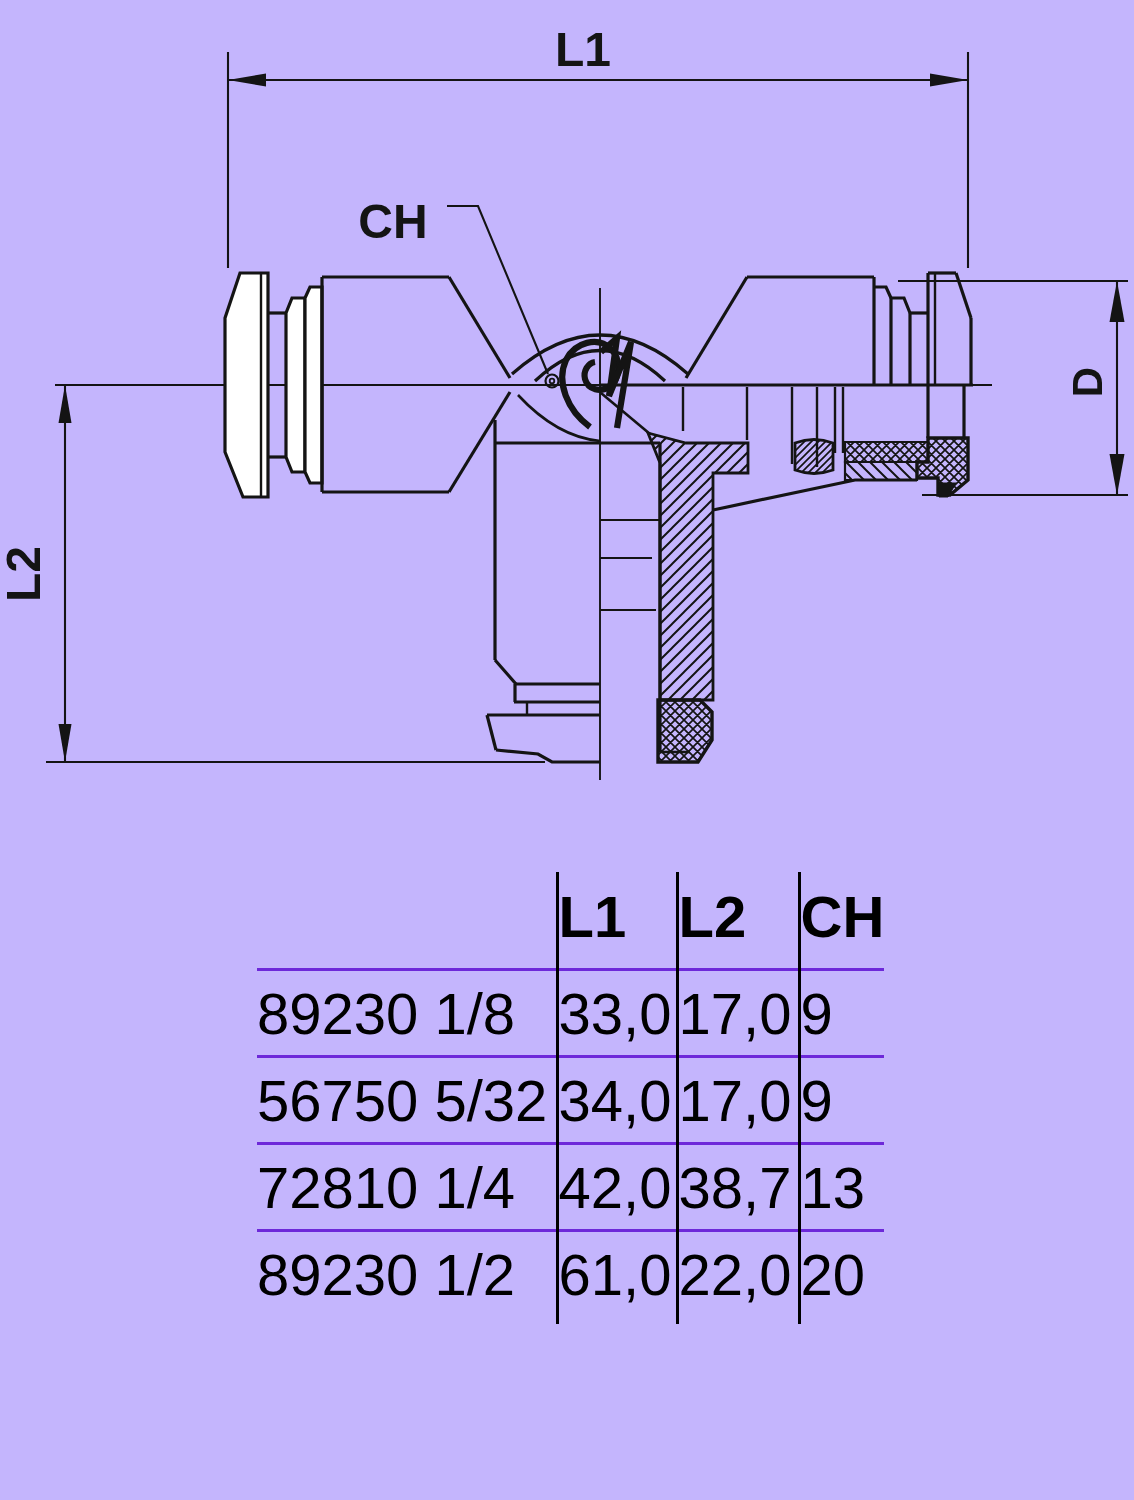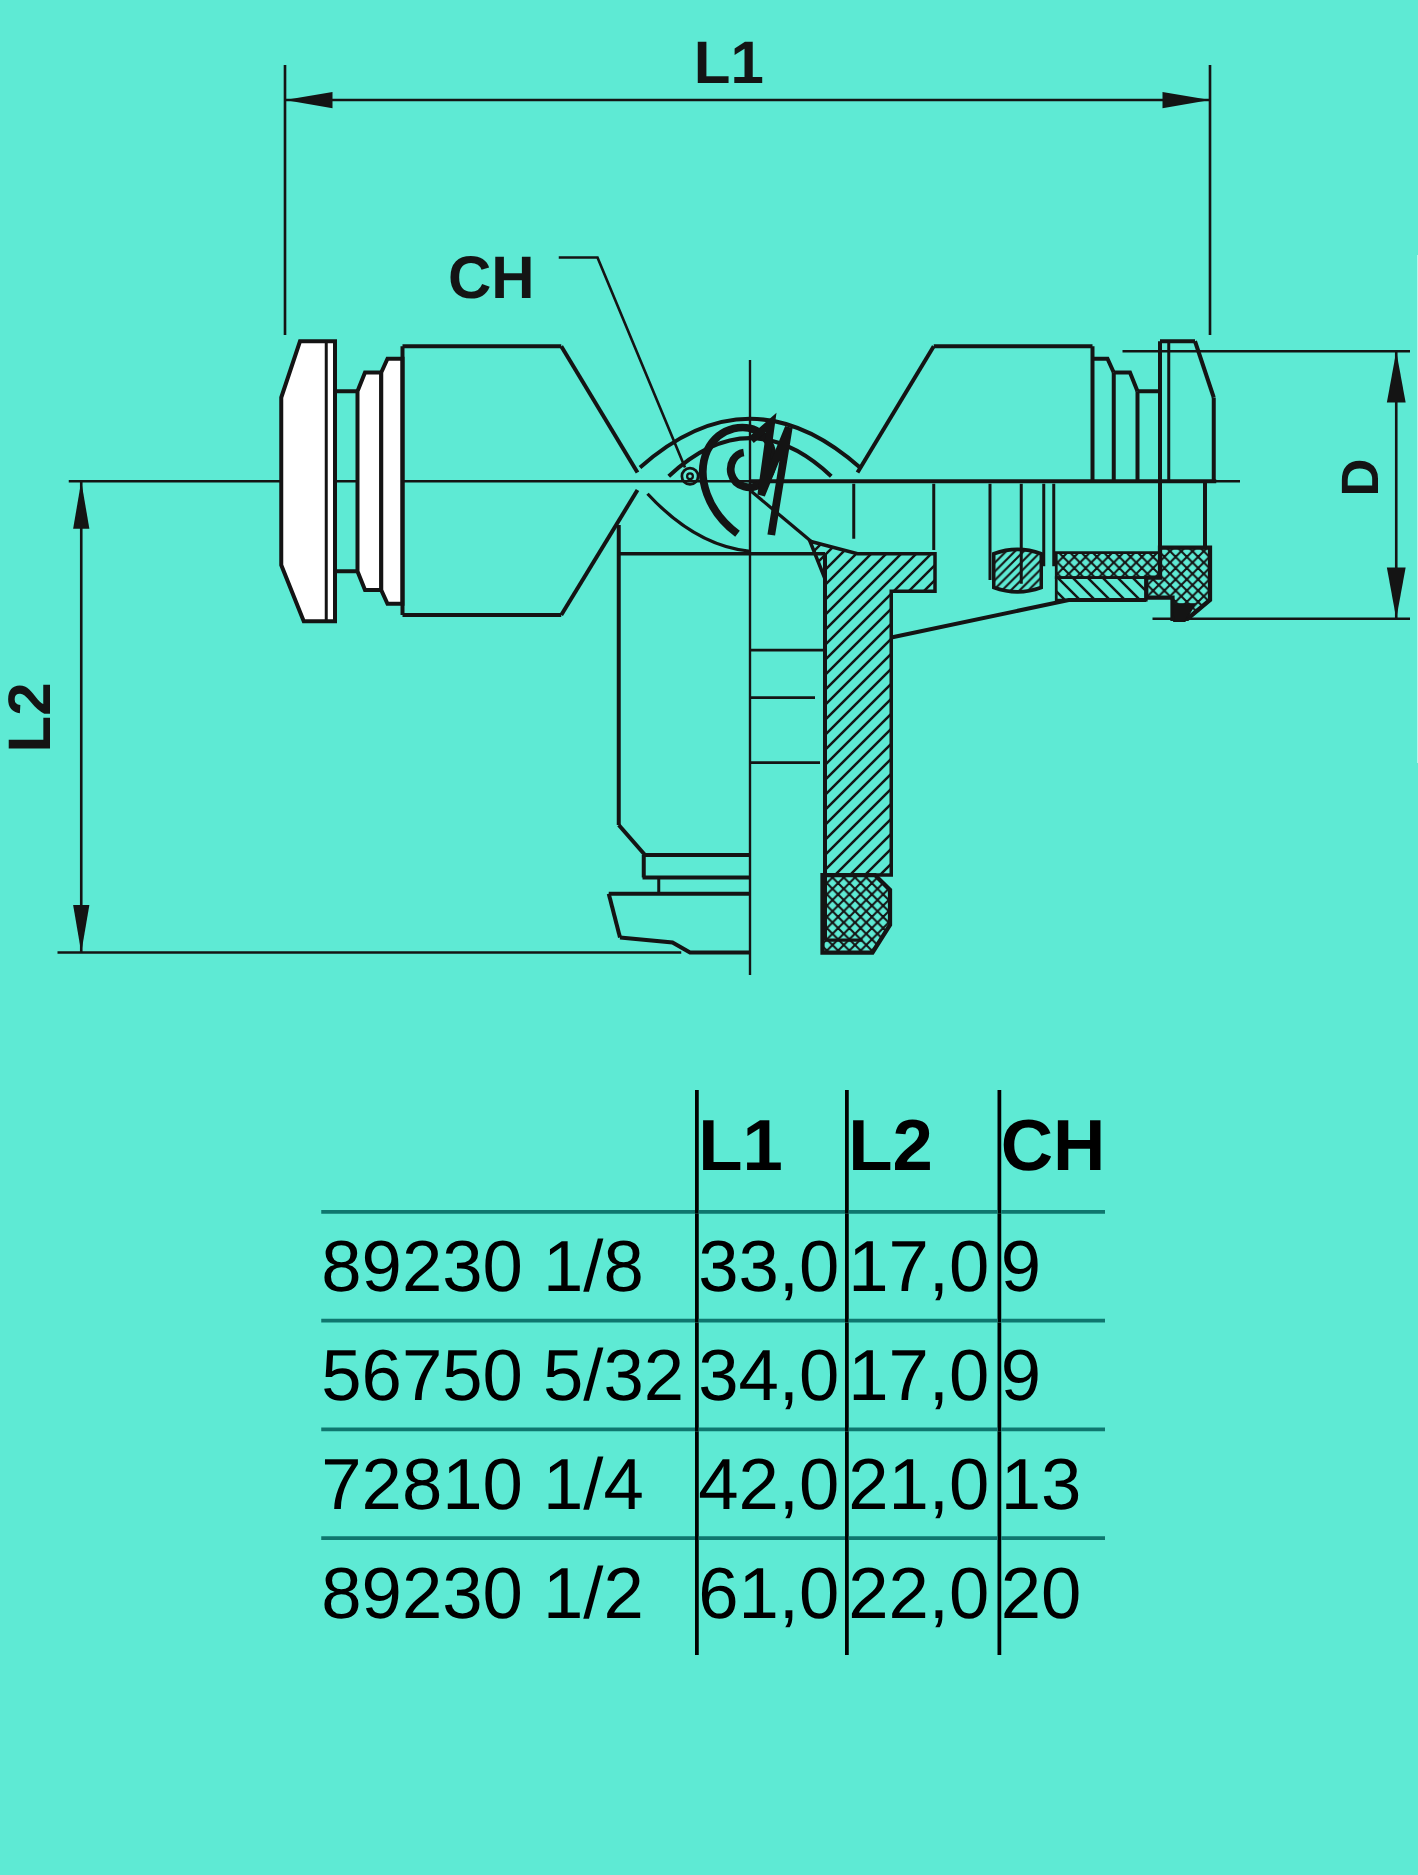--- a/index.html
+++ b/index.html
@@ -1,16 +1,16 @@
 <!DOCTYPE html>
 <html><head>
 <meta charset="utf-8">
 <style>
   html,body{margin:0;padding:0;background:#ffffff;}
-  .page{position:relative;width:1134px;height:1500px;background:#5eead4;overflow:hidden;
+  .page{position:relative;width:1134px;height:1500px;background:#c4b5fd;overflow:hidden;
         font-family:"Liberation Sans",sans-serif;}
   svg{position:absolute;left:0;top:0;}
   svg text{font-family:"Liberation Sans",sans-serif;fill:#141414;}
   .dimlbl{font-weight:700;font-size:48px;}
   .dimlbl-d{font-weight:700;font-size:42px;}
 
   .table-wrap{position:absolute;left:257px;top:872px;}
   table.dims{border-collapse:collapse;border-spacing:0;}
   table.dims th, table.dims td{
       font-family:"Liberation Sans",sans-serif;
@@ -18,21 +18,21 @@
       text-align:left;vertical-align:top;
       padding:14px 0 0 0;box-sizing:border-box;}
   table.dims th{font-weight:700;height:97px;padding-top:16px;}
   table.dims td{font-weight:400;height:87px;}
   .c-part{width:300px;}
   .c-l1{width:120px;}
   .c-l2{width:122px;}
   .c-ch{width:85px;}
   td.c-l1,td.c-l2,td.c-ch,th.c-l1,th.c-l2,th.c-ch{
       border-left:3px solid #000;padding-left:8px;}
-  table.dims tbody td{border-top:3px solid #0f766e;}
+  table.dims tbody td{border-top:3px solid #6d28d9;}
   table.dims tbody tr:last-child td{height:94px;}
 </style>
 </head>
 <body>
 
 <div class="page">
 
   <svg width="1134" height="830" viewBox="0 0 1134 830">
     <defs>
       <pattern id="hatchA" width="12" height="12" patternUnits="userSpaceOnUse">
@@ -204,21 +204,21 @@
         </tr>
         <tr>
           <td class="c-part">56750 5/32</td>
           <td class="c-l1">34,0</td>
           <td class="c-l2">17,0</td>
           <td class="c-ch">9</td>
         </tr>
         <tr>
           <td class="c-part">72810 1/4</td>
           <td class="c-l1">42,0</td>
-          <td class="c-l2">21,0</td>
+          <td class="c-l2">38,7</td>
           <td class="c-ch">13</td>
         </tr>
         <tr>
           <td class="c-part">89230 1/2</td>
           <td class="c-l1">61,0</td>
           <td class="c-l2">22,0</td>
           <td class="c-ch">20</td>
         </tr>
       </tbody>
     </table>

